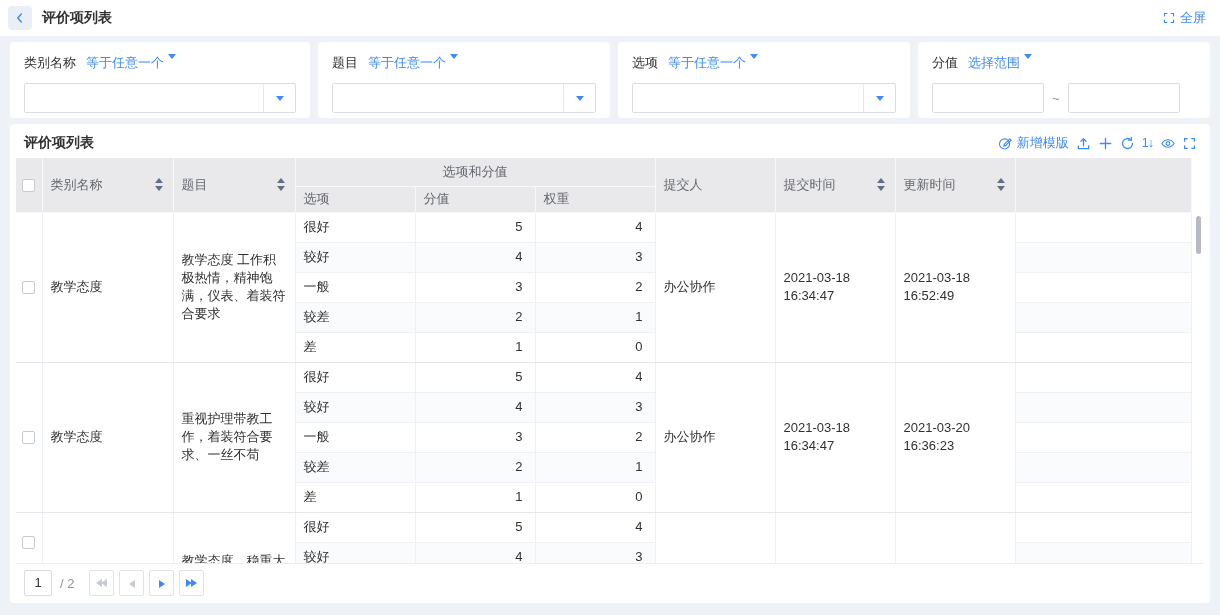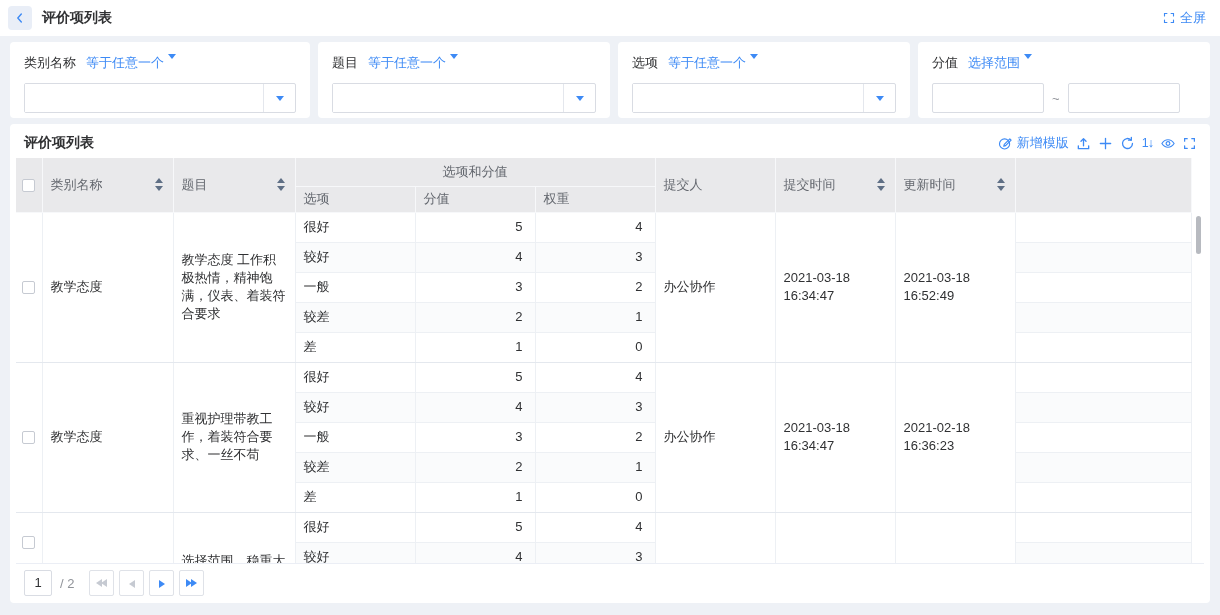--- a/index.html
+++ b/index.html
@@ -317,21 +317,21 @@
           </tr>
           <tr>
             <td class="cb-cell merge" rowspan="5"><span class="cb"></span></td>
             <td class="merge" rowspan="5">教学态度</td>
             <td class="merge q" rowspan="5">重视护理带教工作，着装符合要求、一丝不苟</td>
             <td class="opt">很好</td>
             <td class="num">5</td>
             <td class="num">4</td>
             <td class="merge" rowspan="5">办公协作</td>
             <td class="merge time" rowspan="5">2021-03-18 16:34:47</td>
-            <td class="merge time" rowspan="5">2021-02-18 16:36:23</td>
+            <td class="merge time" rowspan="5">2021-03-20 16:36:23</td>
             <td class="empty"></td>
           </tr>
           <tr>
             <td class="opt stripe">较好</td>
             <td class="num stripe">4</td>
             <td class="num stripe">3</td>
             <td class="empty stripe"></td>
           </tr>
           <tr>
             <td class="opt">一般</td>
@@ -347,21 +347,21 @@
           </tr>
           <tr>
             <td class="opt g-end">差</td>
             <td class="num g-end">1</td>
             <td class="num g-end">0</td>
             <td class="empty g-end"></td>
           </tr>
           <tr>
             <td class="cb-cell merge" rowspan="2"><span class="cb"></span></td>
             <td class="merge" rowspan="2"></td>
-            <td class="merge q q-bottom" rowspan="2">选择范围，稳重大</td>
+            <td class="merge q q-bottom" rowspan="2">教学态度，稳重大</td>
             <td class="opt">很好</td>
             <td class="num">5</td>
             <td class="num">4</td>
             <td class="merge" rowspan="2"></td>
             <td class="merge time" rowspan="2"></td>
             <td class="merge time" rowspan="2"></td>
             <td class="empty"></td>
           </tr>
           <tr>
             <td class="opt stripe">较好</td>

